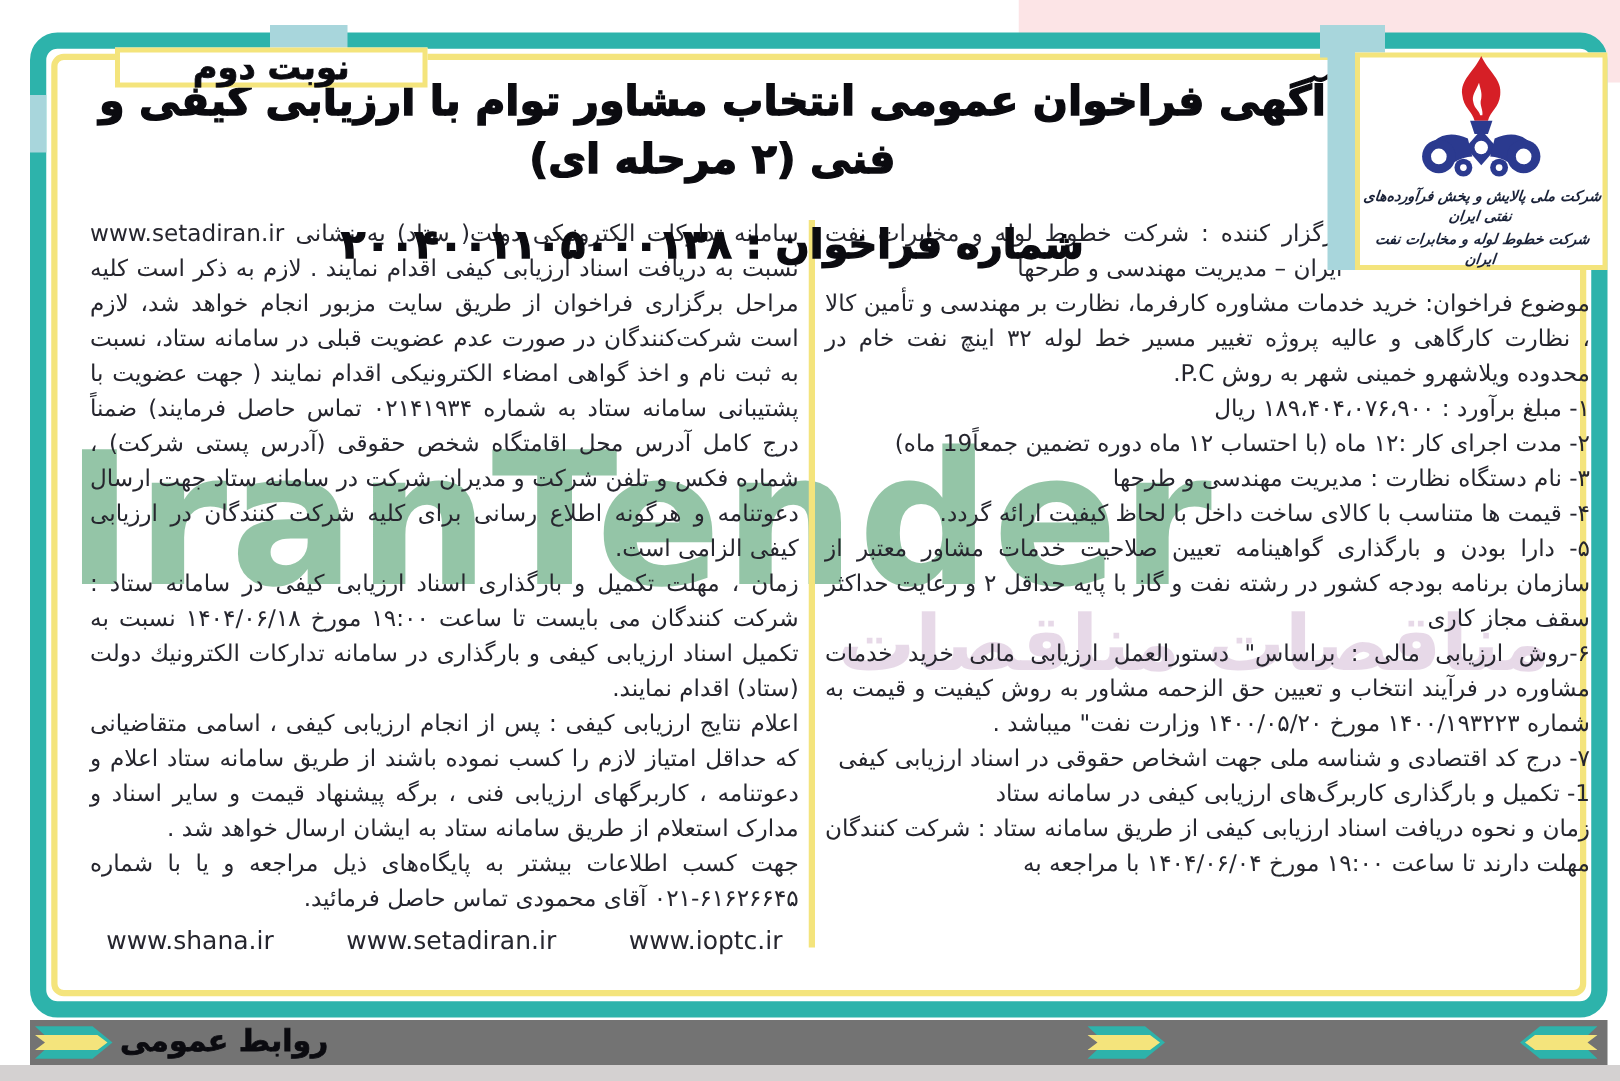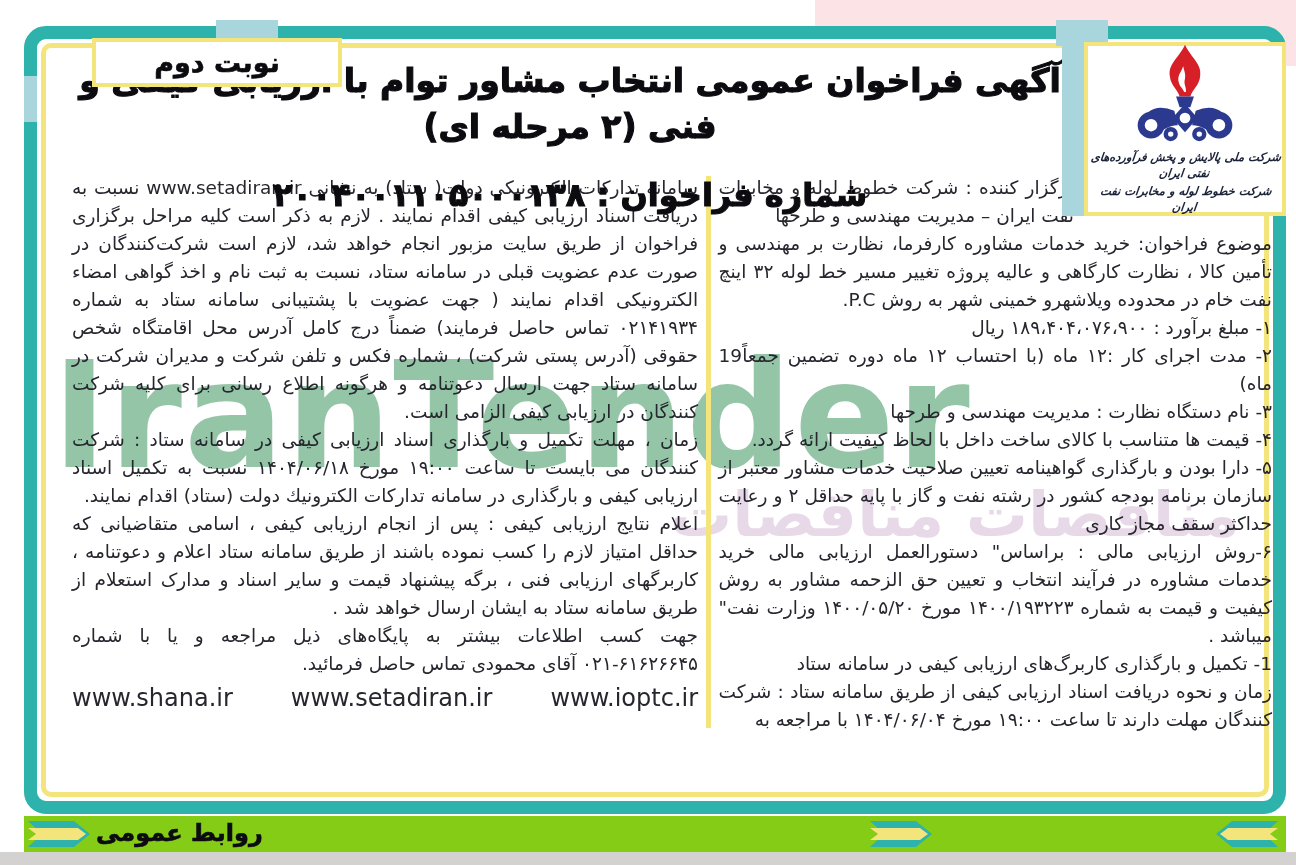--- a/index.html
+++ b/index.html
@@ -12,21 +12,21 @@
            border:13px solid #2db3ab; border-radius:22px; background:#ffffff; z-index:1; }
   .inner-yellow { position:absolute; left:41px; top:43px; width:1228px; height:754px;
            border:5px solid #f4e47c; border-radius:10px; z-index:2; pointer-events:none; }
 
   .accent { position:absolute; background:#a8d6dc; z-index:5; }
   .accent.badge-acc { left:216px; top:20px; width:62px; height:26px; }
   .accent.left-acc  { left:24px;  top:76px; width:13px; height:46px; }
   .accent.logo-acc-top  { left:1056px; top:20px; width:52px; height:26px; }
   .accent.logo-acc-left { left:1062px; top:42px; width:24px; height:174px; }
 
-  .badge { position:absolute; left:92px; top:38px; width:250px; height:49px; background:#ffffff;
+  .badge { position:absolute; left:92px; top:38px; width:250px; height:32px; background:#ffffff;
            border:4px solid #f4e47c; z-index:6; display:flex; align-items:center; justify-content:center;
            font-size:27px; font-weight:bold; color:#0b0b10; -webkit-text-stroke:0.6px #0b0b10; direction:rtl; }
 
   .logo-box { position:absolute; left:1084px; top:42px; width:202px; height:174px; background:#ffffff;
               border:4px solid #f4e47c; z-index:6; display:flex; flex-direction:column;
               align-items:center; justify-content:center; gap:3px; }
   .logo-org { font-size:11.5px; font-weight:bold; font-style:italic; color:#1a2238;
               direction:rtl; text-align:center; line-height:1.35; transform:skewX(-6deg); }
 
   .title-block { position:absolute; left:70px; top:58px; width:1000px; z-index:5; text-align:center;
@@ -41,23 +41,23 @@
                   white-space:nowrap; overflow:hidden; }
 
   .content { position:absolute; left:72px; top:174px; width:1200px; z-index:4;
              direction:rtl; display:flex; align-items:stretch; color:#26262e; }
   .col-right { width:612px; }
   .col-divider { width:5px; background:#f4e47c; margin:2px 8px 6px 8px; }
   .col-left { flex:1; }
   .content p { font-size:18.5px; line-height:28px; text-align:justify; font-weight:500; }
   .logo-spacer { float:right; width:198px; height:48px; }
   .links-row { direction:ltr; display:flex; justify-content:center; gap:58px;
-               font-size:24px; font-weight:500; margin-top:6px; color:#26262e; }
+               font-size:20px; font-weight:500; margin-top:6px; color:#26262e; }
 
-  .bottom-bar { position:absolute; left:24px; top:816px; width:1262px; height:36px; background:#84cc16; z-index:3; }
+  .bottom-bar { position:absolute; left:24px; top:816px; width:1262px; height:36px; background:#737373; z-index:3; }
   .footer-left  { position:absolute; left:72px; top:3px; font-size:24px; font-weight:bold; color:#0b0b10;
                   -webkit-text-stroke:0.6px #0b0b10; direction:rtl; }
   .footer-right { position:absolute; left:906px; top:2px; font-size:25px; font-weight:bold; color:#0b0b10;
                   -webkit-text-stroke:0.6px #0b0b10; direction:rtl; }
   .ribbon { position:absolute; top:3px; width:64px; height:30px; }
   .ribbon.r-left  { left:4px; }
   .ribbon.r-mid   { left:846px; }
   .ribbon.r-right { left:1190px; transform:scaleX(-1); }
 
   .gray-strip { position:absolute; left:0; top:852px; width:1296px; height:13px; background:#d4d1d1; z-index:0; }
@@ -116,20 +116,21 @@
     <div class="col-right">
       <div class="logo-spacer"></div>
       <p>برگزار کننده : شرکت خطوط لوله و مخابرات نفت ایران – مدیریت مهندسی و طرحها</p>
       <p>موضوع فراخوان: خرید خدمات مشاوره کارفرما، نظارت بر مهندسی و تأمین کالا ، نظارت کارگاهی و عالیه پروژه تغییر مسیر خط لوله ۳۲ اینچ نفت خام در محدوده ویلاشهرو خمینی شهر به روش P.C.</p>
       <p>۱- مبلغ برآورد : ⁦۱۸۹،۴۰۴،۰۷۶،۹۰۰⁩ ریال</p>
       <p>۲- مدت اجرای کار :۱۲ ماه (با احتساب ۱۲ ماه دوره تضمین جمعاً19 ماه)</p>
       <p>۳- نام دستگاه نظارت : مدیریت مهندسی و طرحها</p>
       <p>۴- قیمت ها متناسب با کالای ساخت داخل با لحاظ کیفیت ارائه گردد.</p>
       <p>۵- دارا بودن و بارگذاری گواهینامه تعیین صلاحیت خدمات مشاور معتبر از سازمان برنامه بودجه کشور در رشته نفت و گاز با پایه حداقل ۲ و رعایت حداکثر سقف مجاز کاری</p>
       <p>۶-روش ارزیابی مالی : براساس" دستورالعمل ارزیابی مالی خرید خدمات مشاوره در فرآیند انتخاب و تعیین حق الزحمه  مشاور به روش کیفیت و قیمت به شماره ⁦۱۴۰۰/۱۹۳۲۲۳⁩ مورخ ⁦۱۴۰۰/۰۵/۲۰⁩ وزارت نفت" میباشد .</p>
+      <p>۷- درج کد اقتصادی و شناسه ملی جهت اشخاص حقوقی در اسناد ارزیابی کیفی</p>
       <p>1- تکمیل و بارگذاری کاربرگ‌های ارزیابی کیفی در سامانه ستاد</p>
       <p>زمان و نحوه دریافت اسناد ارزیابی کیفی از طریق سامانه ستاد : شرکت کنندگان مهلت دارند تا ساعت ۱۹:۰۰ مورخ ⁦۱۴۰۴/۰۶/۰۴⁩ با مراجعه به</p>
     </div>
     <div class="col-divider"></div>
     <div class="col-left">
       <p>سامانه تدارکات الکترونیکی دولت( ستاد) به نشانی www.setadiran.ir نسبت به دریافت اسناد ارزیابی کیفی اقدام نمایند . لازم به ذکر است کلیه مراحل برگزاری فراخوان از طریق سایت مزبور انجام خواهد شد، لازم است شرکت‌کنندگان در صورت عدم عضویت قبلی در سامانه ستاد، نسبت به ثبت نام و اخذ گواهی امضاء الکترونیکی اقدام نمایند ( جهت عضویت با پشتیبانی سامانه ستاد به شماره ۰۲۱۴۱۹۳۴ تماس حاصل فرمایند) ضمناً درج کامل آدرس محل اقامتگاه شخص حقوقی (آدرس پستی شرکت) ، شماره فکس و تلفن شرکت و مدیران شرکت در سامانه ستاد  جهت ارسال دعوتنامه و هرگونه اطلاع رسانی برای کلیه شرکت کنندگان در ارزیابی کیفی الزامی است.</p>
       <p>زمان ، مهلت تکمیل و بارگذاری اسناد ارزیابی کیفی در سامانه ستاد : شرکت کنندگان می بایست تا ساعت ۱۹:۰۰ مورخ ⁦۱۴۰۴/۰۶/۱۸⁩ نسبت به تکمیل اسناد ارزیابی کیفی و بارگذاری در سامانه تدارکات الکترونیك دولت (ستاد) اقدام نمایند.</p>
       <p>اعلام نتایج ارزیابی کیفی :  پس از انجام ارزیابی کیفی ، اسامی متقاضیانی که حداقل امتیاز لازم را کسب نموده باشند از طریق سامانه ستاد اعلام و دعوتنامه ، کاربرگهای ارزیابی فنی ، برگه پیشنهاد قیمت و سایر اسناد و مدارک استعلام از طریق سامانه ستاد  به ایشان ارسال خواهد شد .</p>
       <p>جهت کسب اطلاعات بیشتر به پایگاه‌های ذیل مراجعه و یا با شماره ⁦۰۲۱-۶۱۶۲۶۶۴۵⁩ آقای محمودی تماس حاصل فرمائید.</p>
       <div class="links-row">

